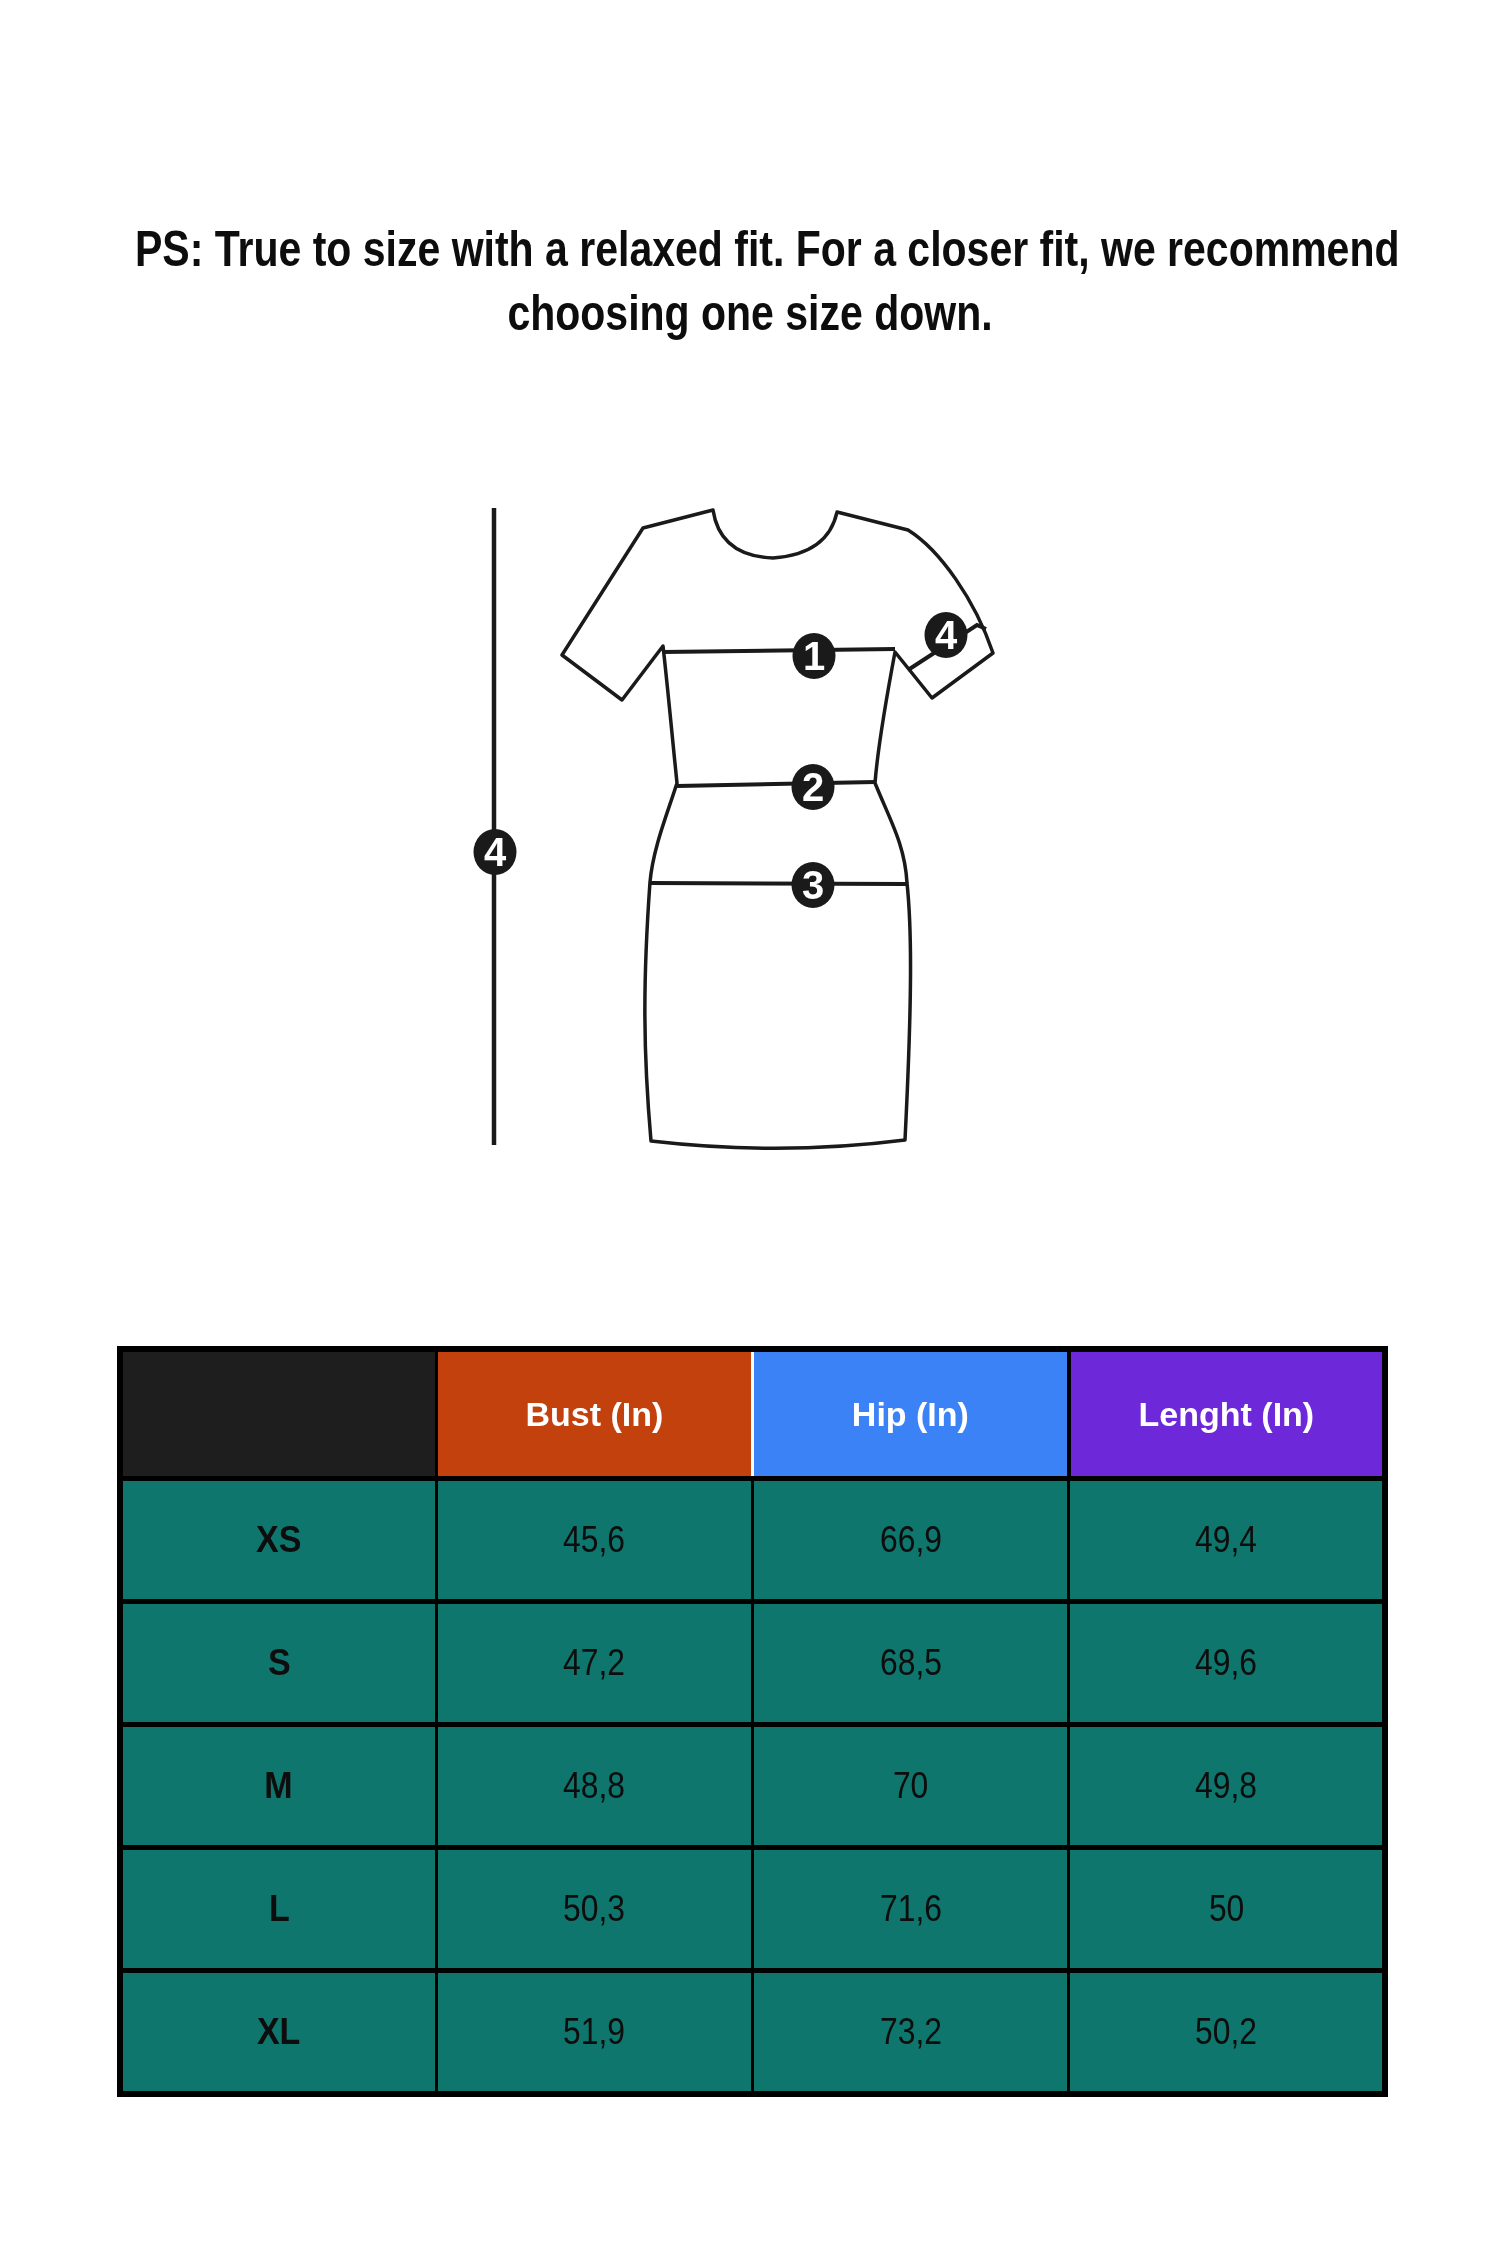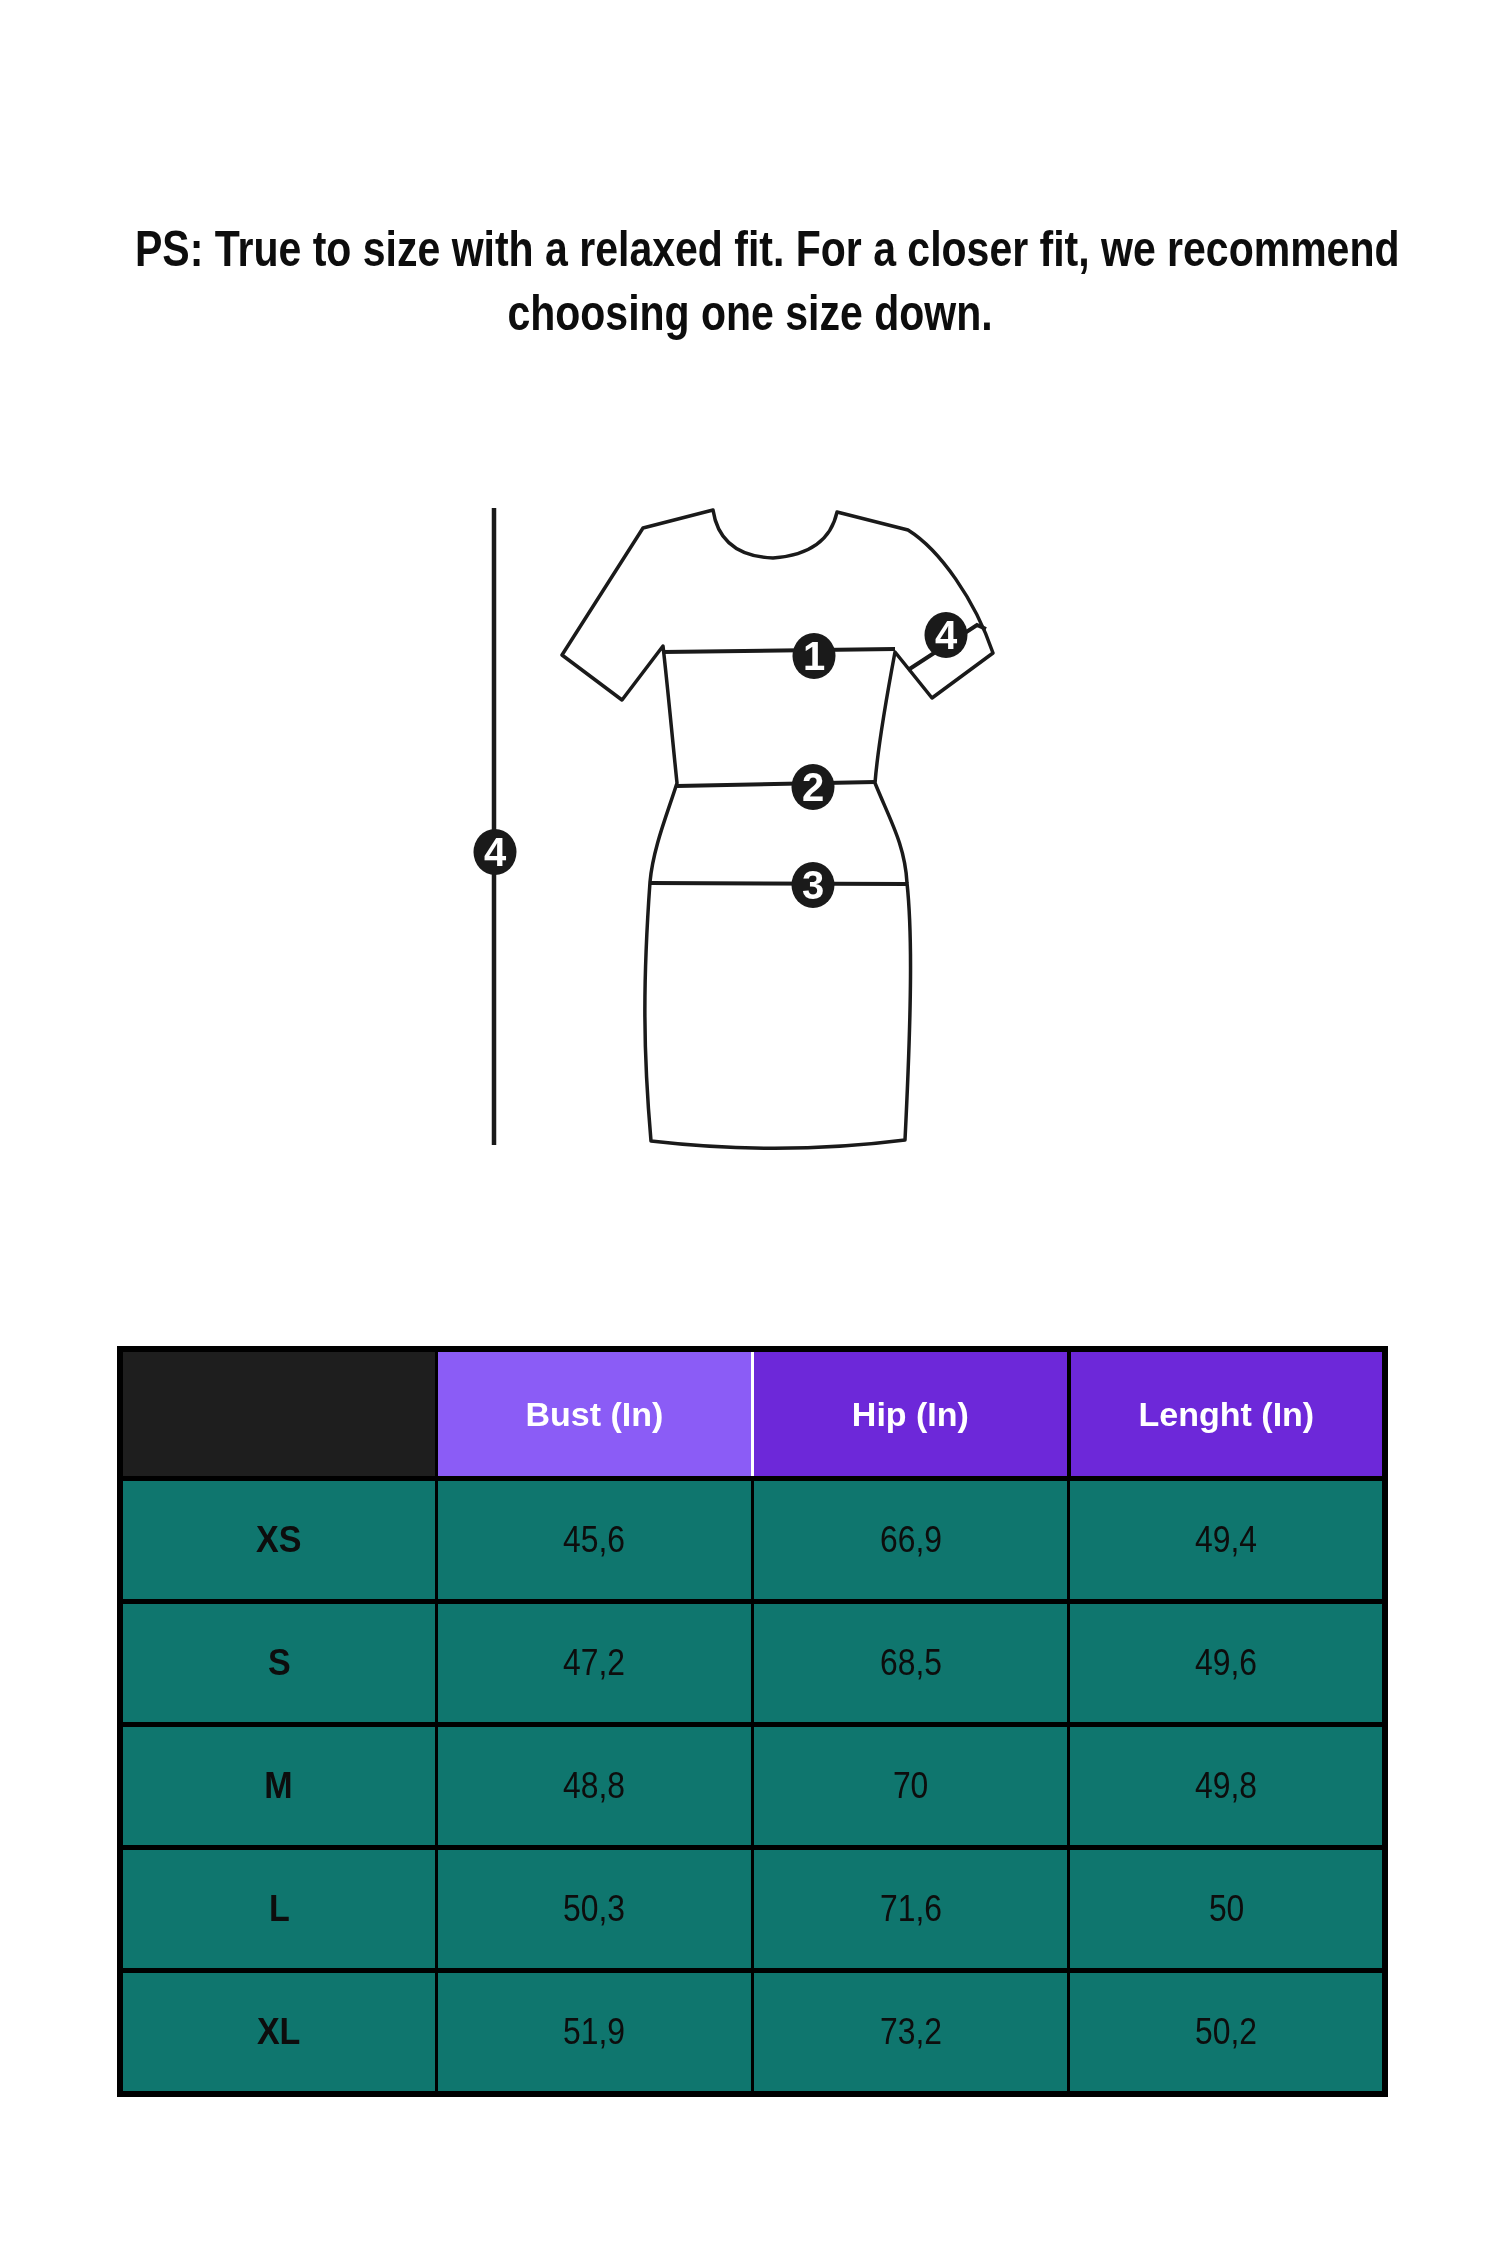--- a/index.html
+++ b/index.html
@@ -148,22 +148,22 @@
       <text x="495" y="866" text-anchor="middle" font-size="40" font-weight="bold" fill="#ffffff">4</text>
     </g>
   </svg>
 </div>
 
 <div class="size-table-wrap">
   <table class="size-table">
     <thead>
       <tr>
         <th style="background: rgb(30, 30, 30);"><span class="cell-text"></span></th>
-        <th style="background: #8b5cf6; margin-left: 20px;"><span>Bust (In)</span></th>
-        <th style="background: #6d28d9;"><span>Hip (In)</span></th>
+        <th style="background: #c2410c; margin-left: 20px;"><span>Bust (In)</span></th>
+        <th style="background: #3b82f6;"><span>Hip (In)</span></th>
         <th style="background: #6d28d9;"><span>Lenght (In)</span></th>
       </tr>
     </thead>
     <tbody>
       <tr>
         <td class="size-label"><span class="cell-text">XS</span></td>
         <td><span class="cell-text">45,6</span></td>
         <td><span class="cell-text">66,9</span></td>
         <td><span class="cell-text">49,4</span></td>
       </tr>

